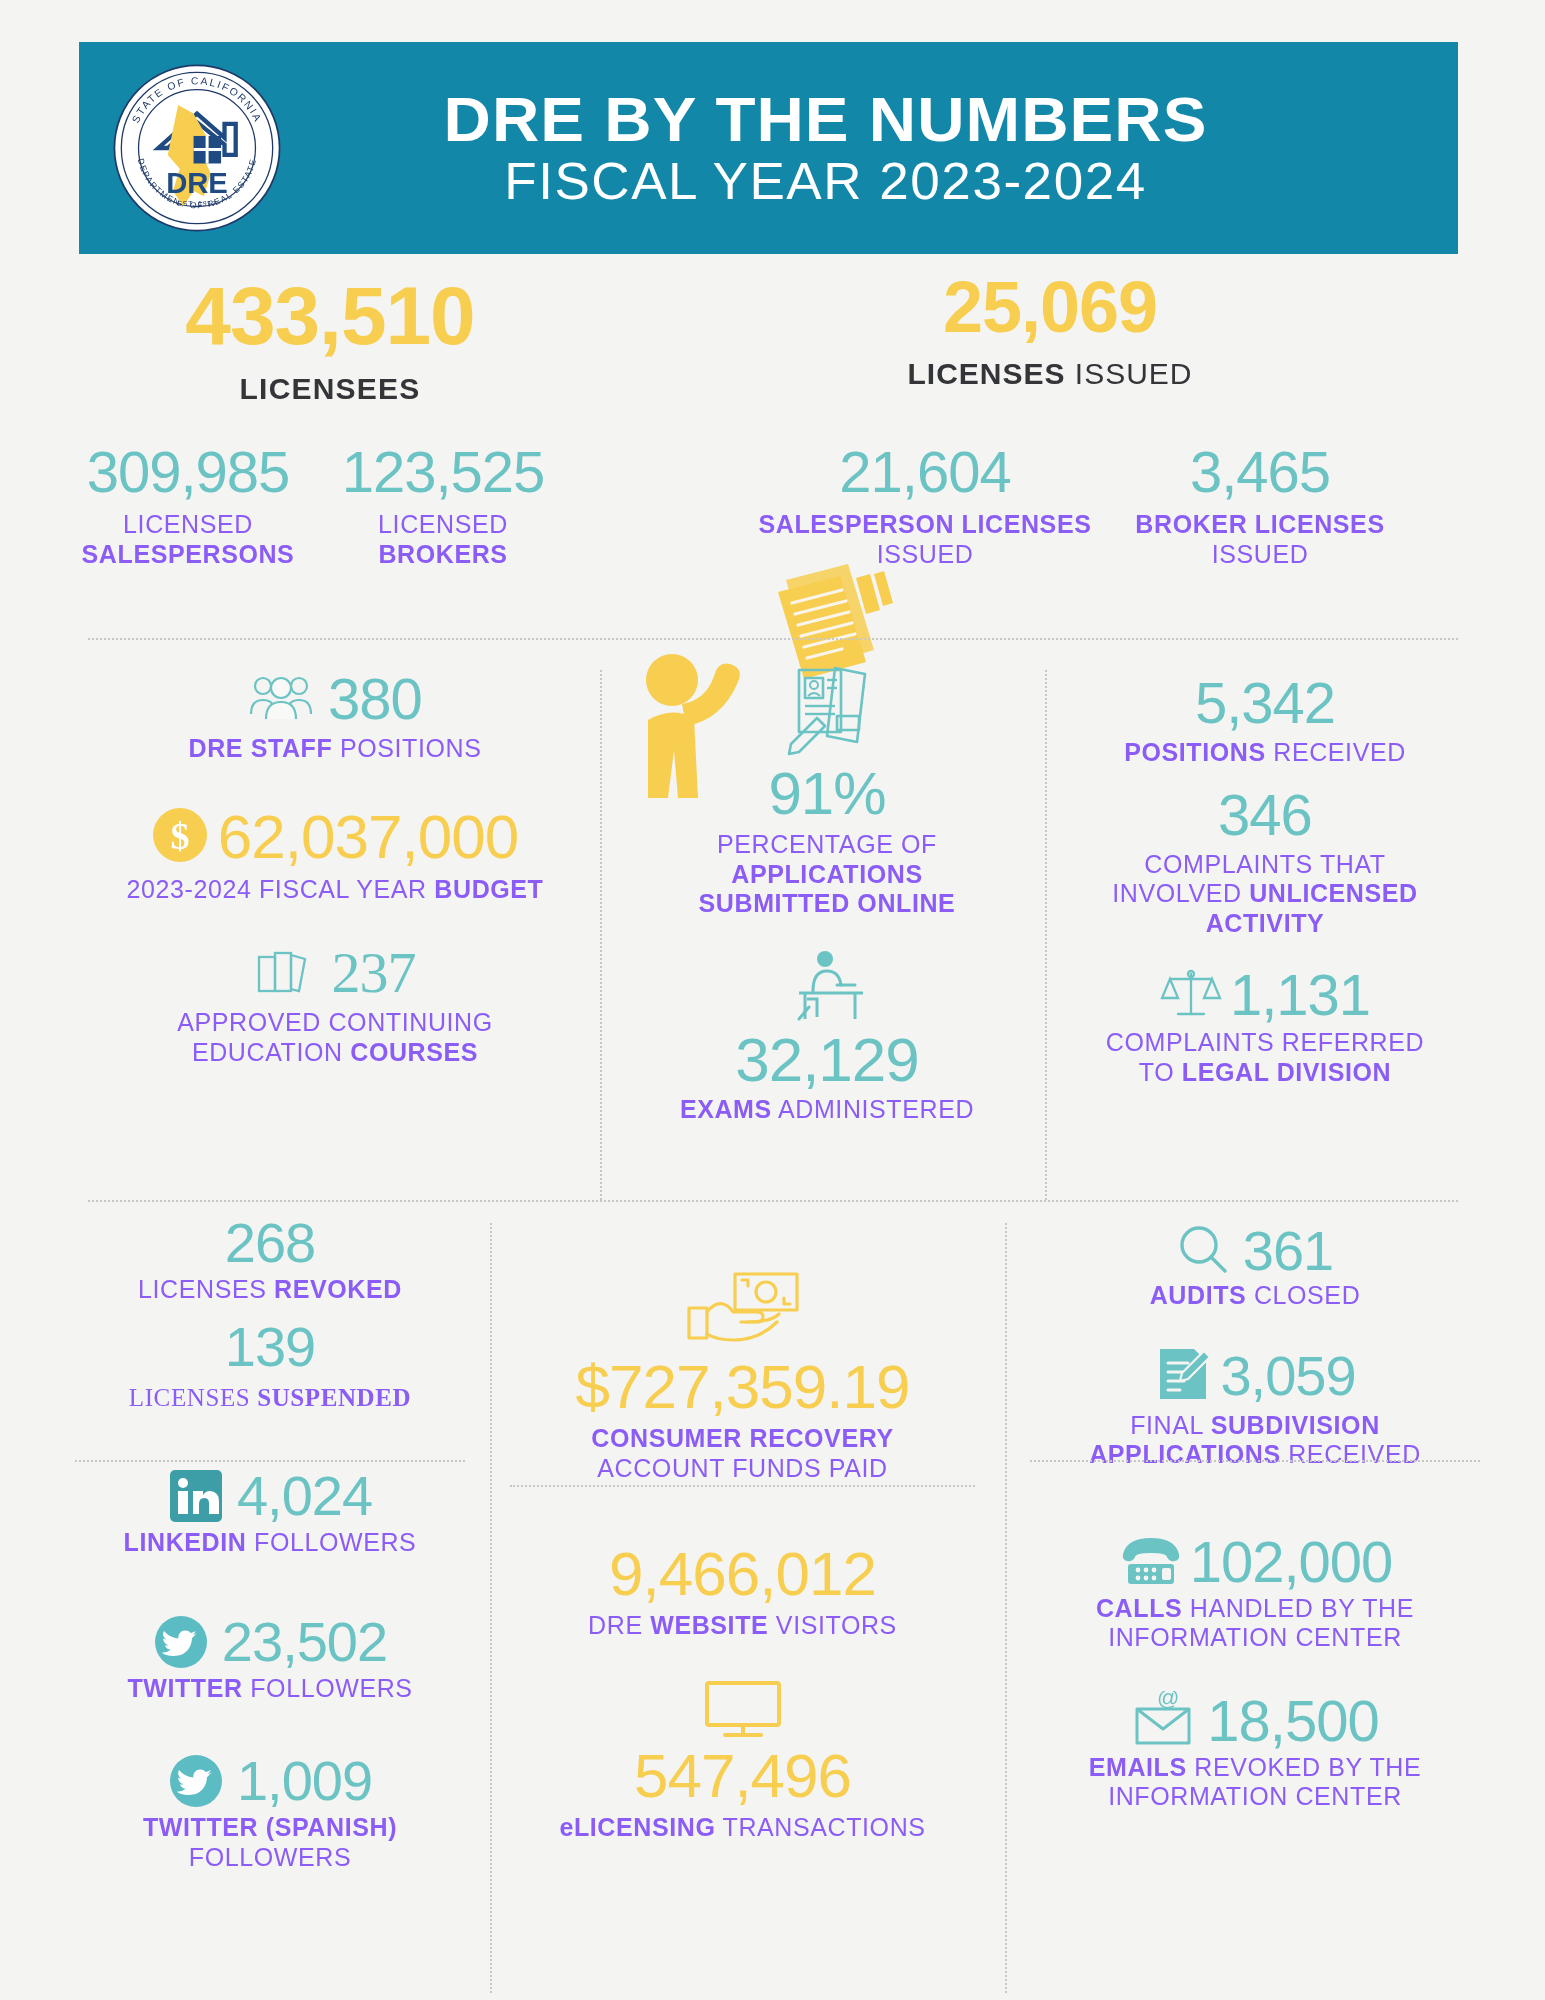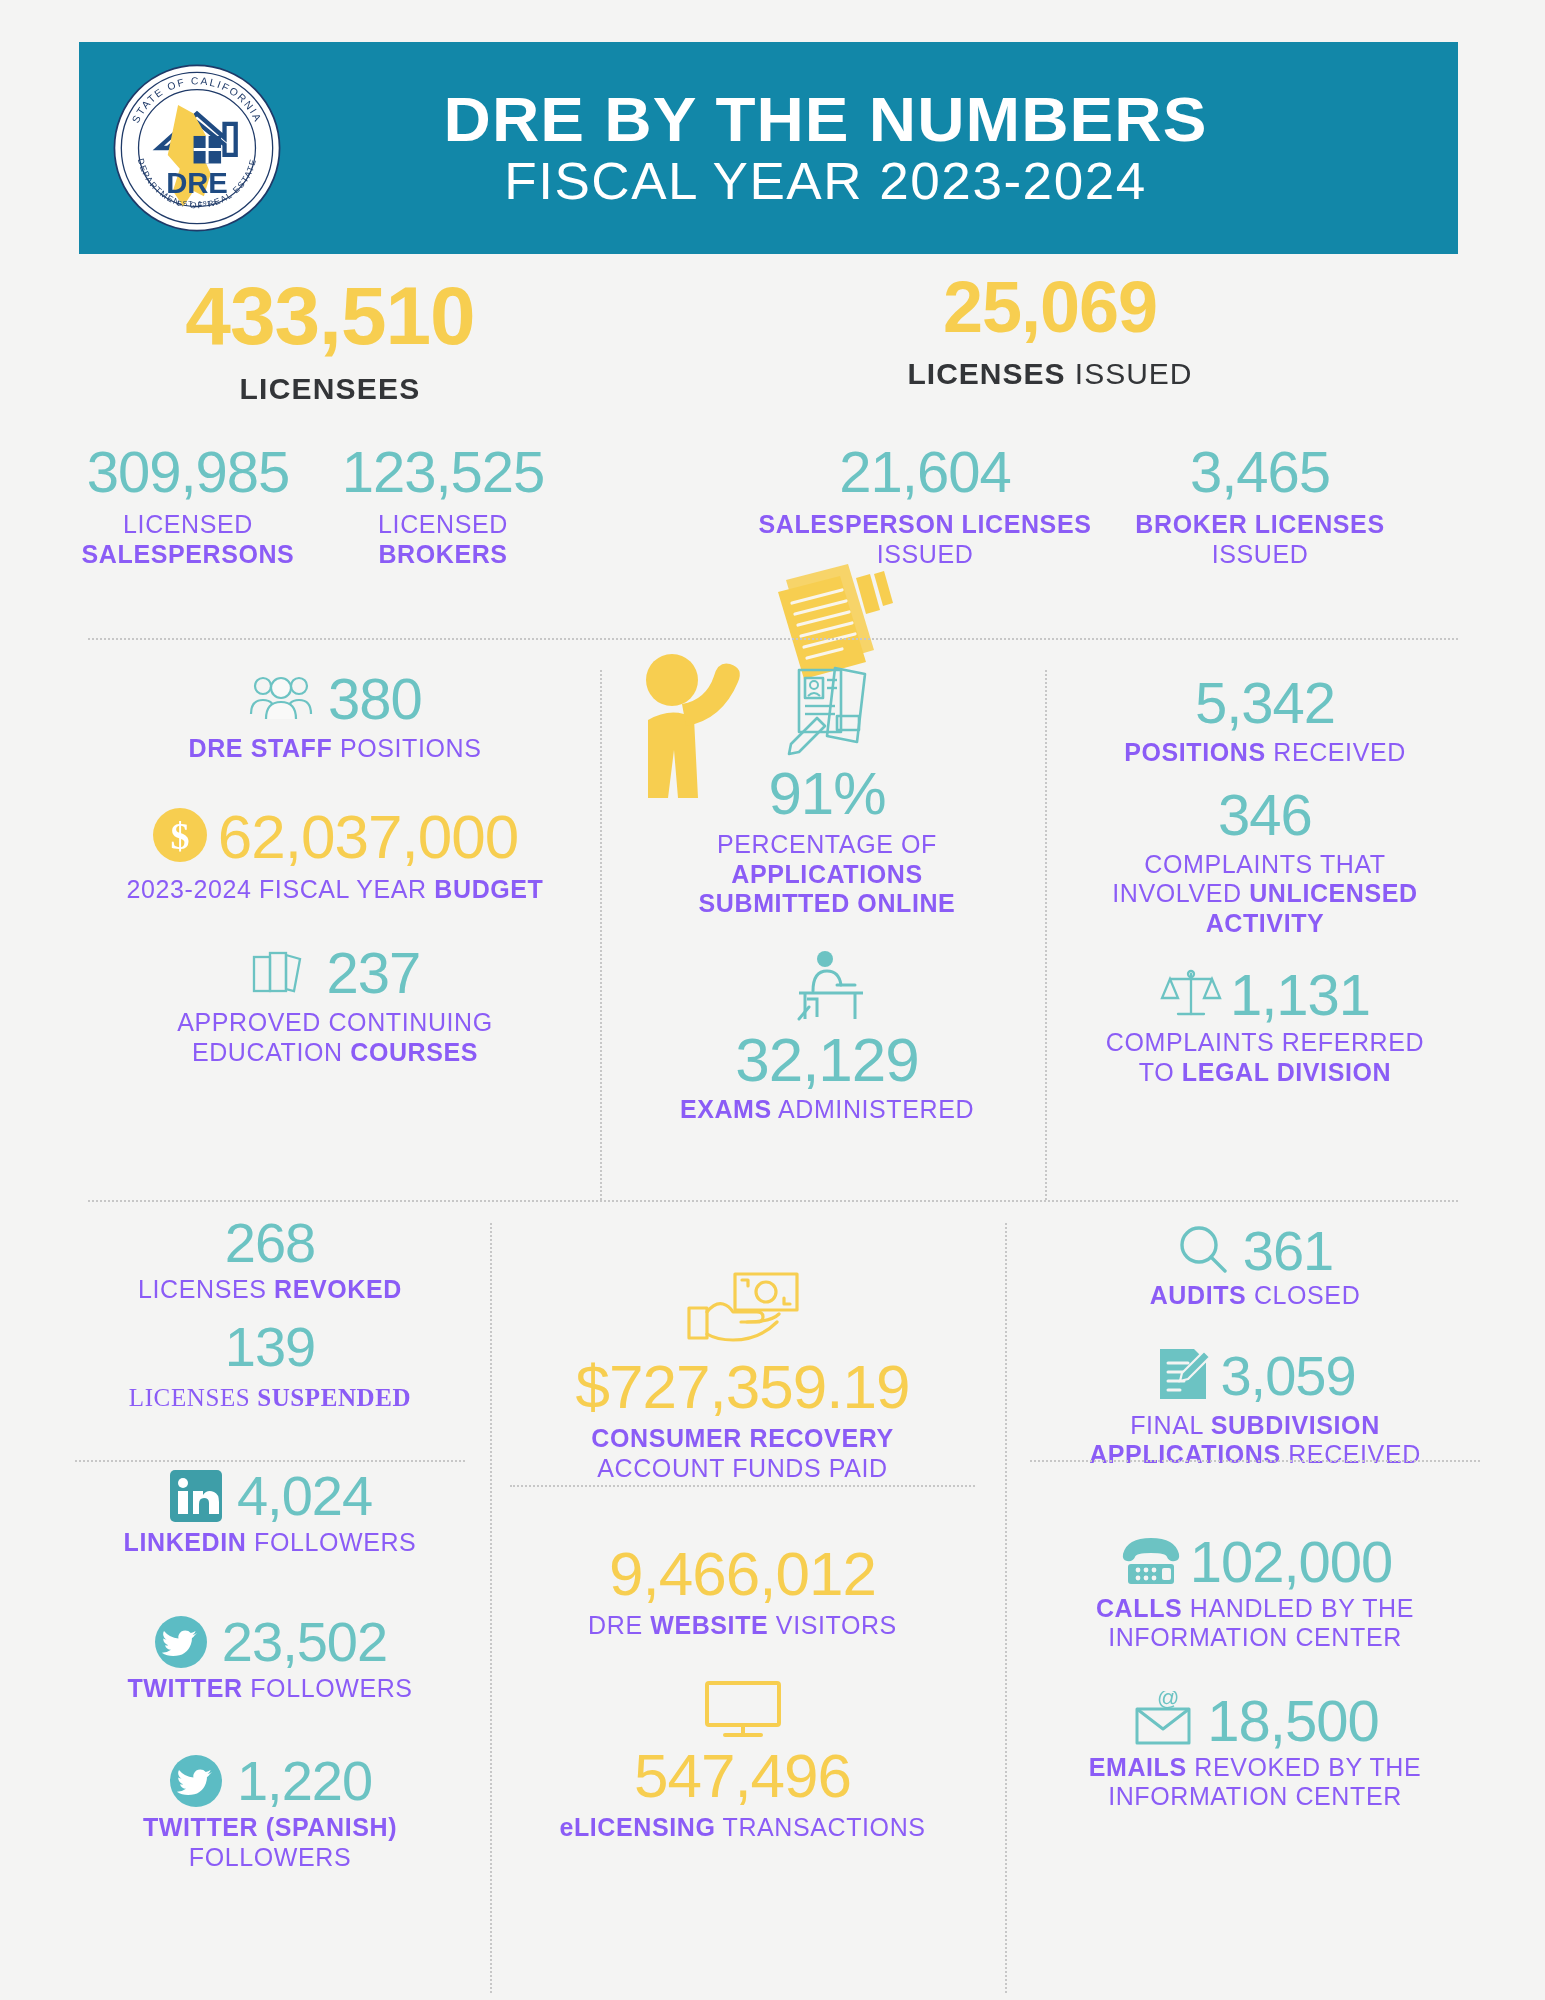--- a/index.html
+++ b/index.html
@@ -240,21 +240,21 @@
             <circle cx="28" cy="28" r="27" fill="#f7ce50"></circle>
             <text x="28" y="42" font-size="38" font-weight="bold" fill="#ffffff" text-anchor="middle" font-family="Liberation Serif, serif">$</text>
           </svg>
         </span>
         <span class="num-yel" style="font-size:62px;">62,037,000</span>
       </div>
       <div class="lbl" style="margin-top:7px;"><span>2023-2024 FISCAL YEAR </span><b>BUDGET</b></div>
     </div>
 
     <div class="stat-c" style="margin-top:40px;">
-      <div class="row-ic" style="gap:21px;">
+      <div class="row-ic" style="gap:21px;font-family:Liberation Serif, serif;">
         <span class="ic">
           <svg width="56" height="52" viewBox="0 0 56 52" xmlns="http://www.w3.org/2000/svg" fill="none" stroke="#6cc3c3" stroke-width="2.3">
             <rect x="4" y="12" width="16" height="34"></rect>
             <rect x="20" y="8" width="16" height="38"></rect>
             <path d="M36 10 l14 4 l-6 32 l-8 -2 z"></path>
           </svg>
         </span>
         <span class="num-md">237</span>
       </div>
       <div class="lbl" style="margin-top:6px;">
@@ -396,21 +396,21 @@
     </div>
 
     <div class="stat-c" style="margin-top:50px;">
       <div class="soc-row">
         <span class="soc-icon">
           <svg width="56" height="56" viewBox="0 0 56 56" xmlns="http://www.w3.org/2000/svg">
             <circle cx="28" cy="28" r="26" fill="#5cbcc4"></circle>
             <path d="M44 19 q-2 1.6 -4.4 2 q2.4 -1.5 3 -4 q-2.3 1.4 -4.8 1.9 q-2.2-2.4-5.5-2.4 q-4.6 0-6.6 4.4 q-0.6 1.4 -0.3 3.6 q-8.8 -0.5 -14.4 -7.4 q-1.8 3.2 0.2 6.3 q0.9 1.4 2.4 2.2 q-1.8 0 -3.4 -1 q0 4.8 5 6.6 q-1.4 0.4 -3.2 0.1 q1.4 4.3 6 4.5 q-4 3.1 -9.3 3 q5.2 3.3 11.4 3.3 q13.7 0 17.8 -11.8 q1.2 -3.5 1 -6 q1.9 -1.4 3.1 -3.3 z" fill="#ffffff"></path>
           </svg>
         </span>
-        <span class="num-teal-b">1,220</span>
+        <span class="num-teal-b">1,009</span>
       </div>
       <div class="lbl" style="margin-top:4px;"><b>TWITTER (SPANISH)</b><span> FOLLOWERS</span></div>
     </div>
   </div>
 
   <div class="b-ctr">
 
     <div class="stat-c" style="margin-top:55px;">
       <span class="ic">
         <svg width="116" height="80" viewBox="0 0 116 80" xmlns="http://www.w3.org/2000/svg" fill="none" stroke="#f7ce50" stroke-width="3.2" stroke-linejoin="round" stroke-linecap="round">

